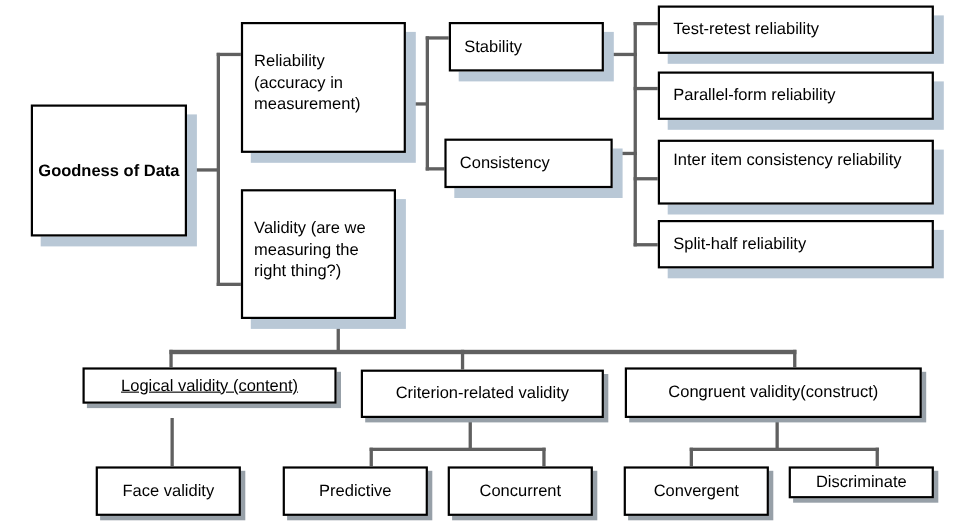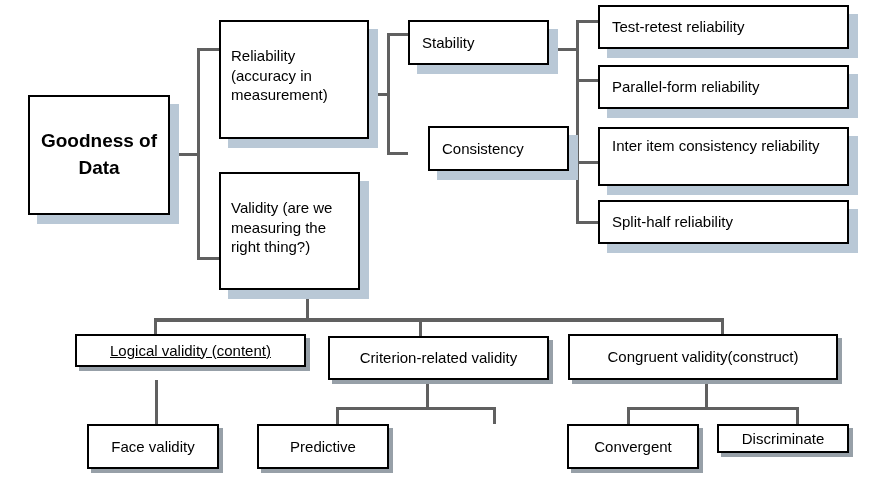--- a/index.html
+++ b/index.html
@@ -28,25 +28,25 @@
     font-size:15px;
     line-height:1.3;
     z-index:2;
   }
   .shadow-blue{box-shadow:9px 9px 0 0 var(--shadow-blue);}
   .shadow-gray{box-shadow:4px 4px 0 0 var(--shadow-gray);}
   .top-text{align-items:flex-start;padding:24px 10px;}
   .pad-left{padding:0 12px;}
   .centered{justify-content:center;text-align:center;}
 
-  .n-root{left:28px;top:95px;width:142px;height:120px;font-weight:bold;font-size:19px;line-height:1.4;}
+  .n-root{left:28px;top:95px;width:142px;height:120px;font-weight:bold;font-size:15px;line-height:1.4;}
   .n-reliability{left:219px;top:20px;width:150px;height:119px;}
   .n-validity{left:219px;top:172px;width:141px;height:118px;}
   .n-stability{left:408px;top:20px;width:141px;height:45px;}
-  .n-consistency{left:428px;top:126px;width:141px;height:45px;}
+  .n-consistency{left:404px;top:126px;width:153px;height:45px;}
   .n-test-retest{left:598px;top:5px;width:251px;height:44px;}
   .n-parallel{left:598px;top:65px;width:251px;height:44px;}
   .n-inter-item{left:598px;top:127px;width:251px;height:59px;align-items:flex-start;padding:7px 12px;}
   .n-split-half{left:598px;top:200px;width:251px;height:44px;}
   .n-logical{left:75px;top:334px;width:231px;height:33px;text-decoration:underline;}
   .n-criterion{left:328px;top:336px;width:221px;height:44px;}
   .n-congruent{left:568px;top:334px;width:270px;height:46px;}
   .n-face{left:87px;top:424px;width:132px;height:45px;}
   .n-predictive{left:257px;top:424px;width:132px;height:45px;}
   .n-concurrent{left:407px;top:424px;width:132px;height:45px;}
@@ -129,16 +129,17 @@
   <div class="node n-consistency shadow-blue pad-left">Consistency</div>
   <div class="node n-test-retest shadow-blue pad-left">Test-retest reliability</div>
   <div class="node n-parallel shadow-blue pad-left">Parallel-form reliability</div>
   <div class="node n-inter-item shadow-blue">Inter item consistency reliability</div>
   <div class="node n-split-half shadow-blue pad-left">Split-half reliability</div>
   <div class="node n-logical shadow-gray centered">Logical validity (content)</div>
   <div class="node n-criterion shadow-gray centered">Criterion-related validity</div>
   <div class="node n-congruent shadow-gray centered">Congruent validity(construct)</div>
   <div class="node n-face shadow-gray centered">Face validity</div>
   <div class="node n-predictive shadow-gray centered">Predictive</div>
+  <div class="node n-concurrent shadow-gray centered">Concurrent</div>
   <div class="node n-convergent shadow-gray centered">Convergent</div>
   <div class="node n-discriminate shadow-gray centered">Discriminate</div>
 
 </div>
 
 </body></html>

